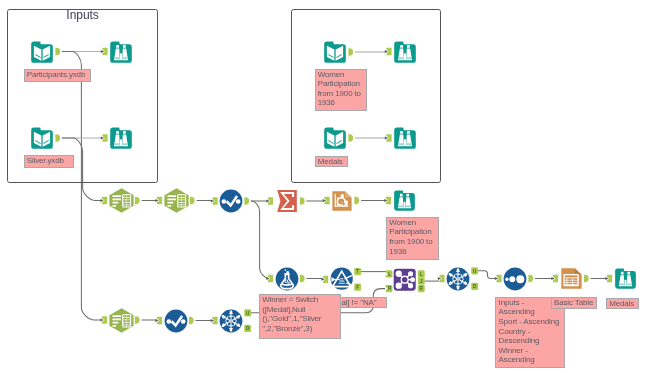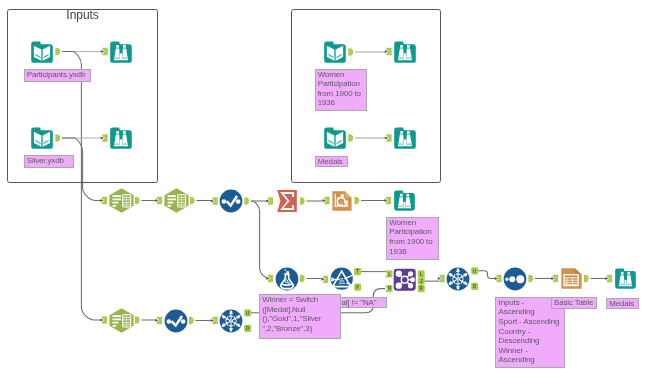--- a/index.html
+++ b/index.html
@@ -3,21 +3,21 @@
 <meta charset="utf-8">
 <title>Alteryx Workflow Canvas</title>
 <style>
   html,body{margin:0;padding:0;background:#ffffff;}
   body{width:646px;height:373px;overflow:hidden;font-family:"Liberation Sans",sans-serif;}
   #canvas{position:relative;width:646px;height:373px;background:#ffffff;}
   .container-box{position:absolute;border:1.25px solid #555558;border-radius:2.5px;background:transparent;box-sizing:border-box;}
   .container-title{position:absolute;text-align:center;font-size:12px;line-height:9px;color:#3d3d55;letter-spacing:-0.05px;white-space:nowrap;}
   .tool{position:absolute;}
   .tool svg{display:block;}
-  .lbl{position:absolute;border:1px solid #a9a9ad;background:#f0abfc;color:#5c5c63;
+  .lbl{position:absolute;border:1px solid #a9a9ad;background:#fca5a5;color:#5c5c63;
        font-size:8px;line-height:9.6px;letter-spacing:-0.14px;padding:0 1.8px 1px 2.2px;box-sizing:border-box;
        white-space:pre-line;overflow:hidden;overflow-wrap:anywhere;word-break:break-word;}
   .wires{position:absolute;left:0;top:0;width:646px;height:373px;pointer-events:none;}
 </style>
 </head>
 <body>
 
 <div id="canvas">
 <svg class="wires" width="646" height="373" viewBox="0 0 646 373">
 <g fill="none" stroke="#6d6d6d" stroke-width="1.05">

